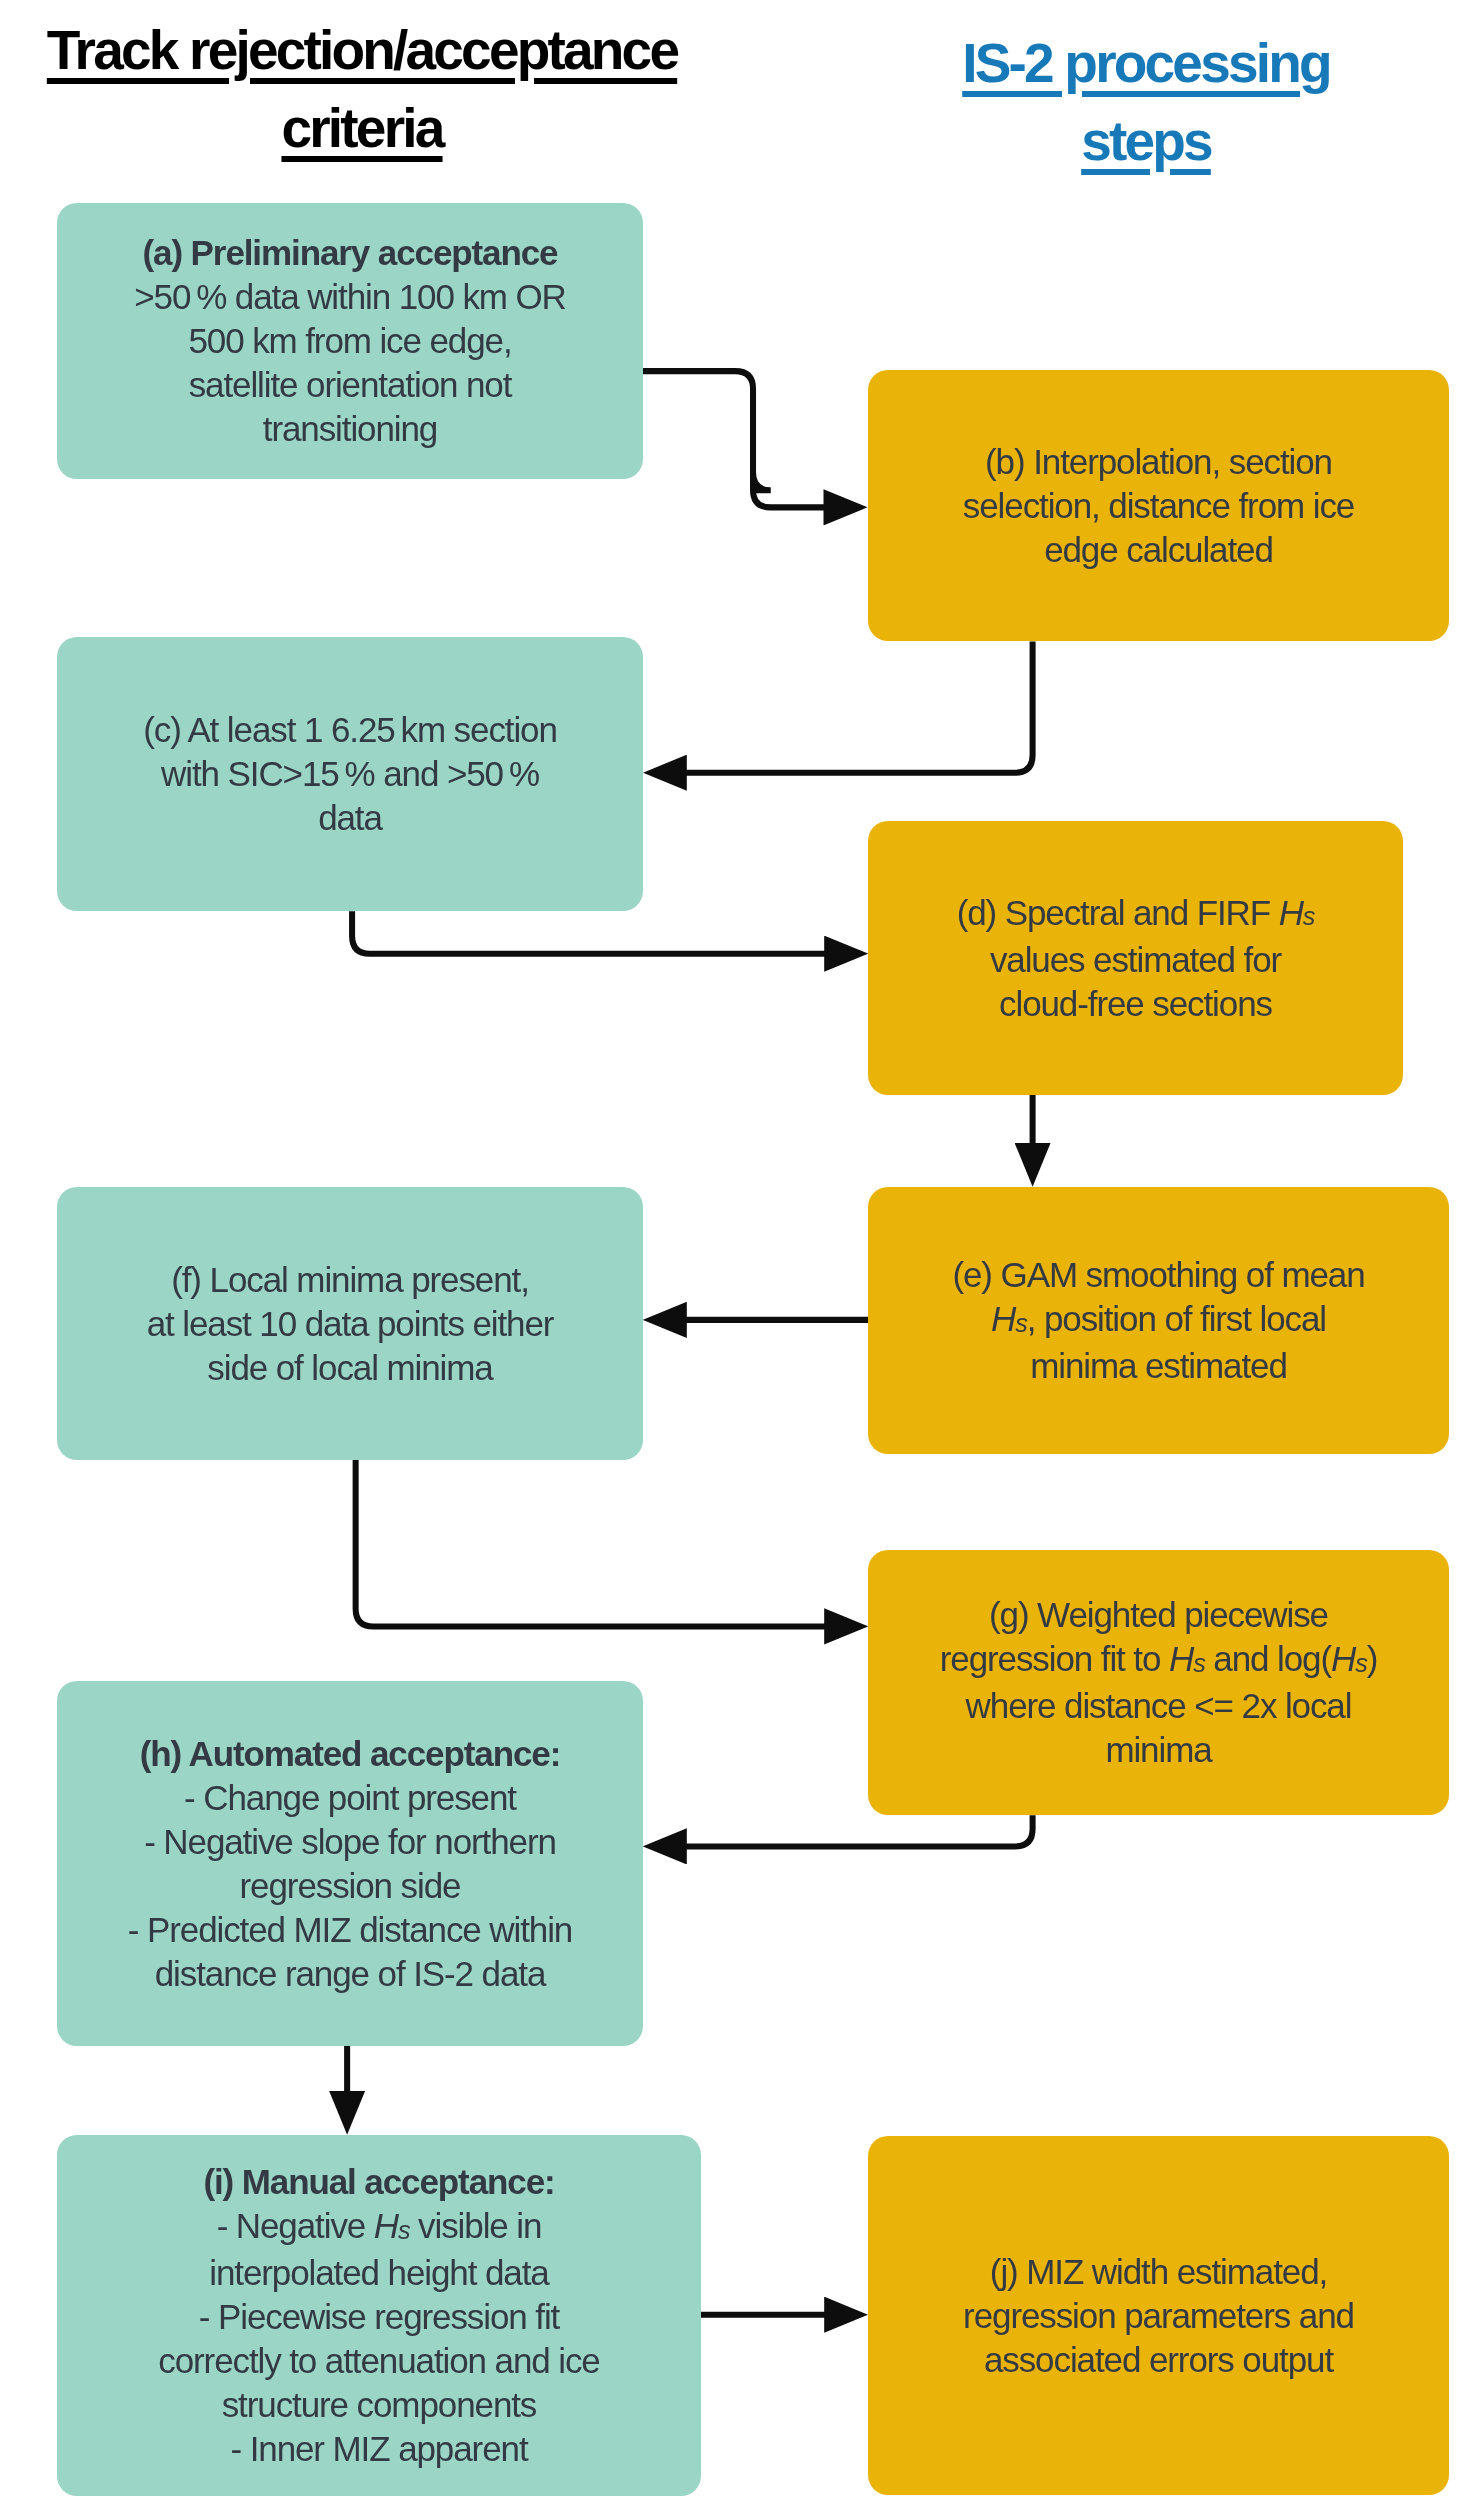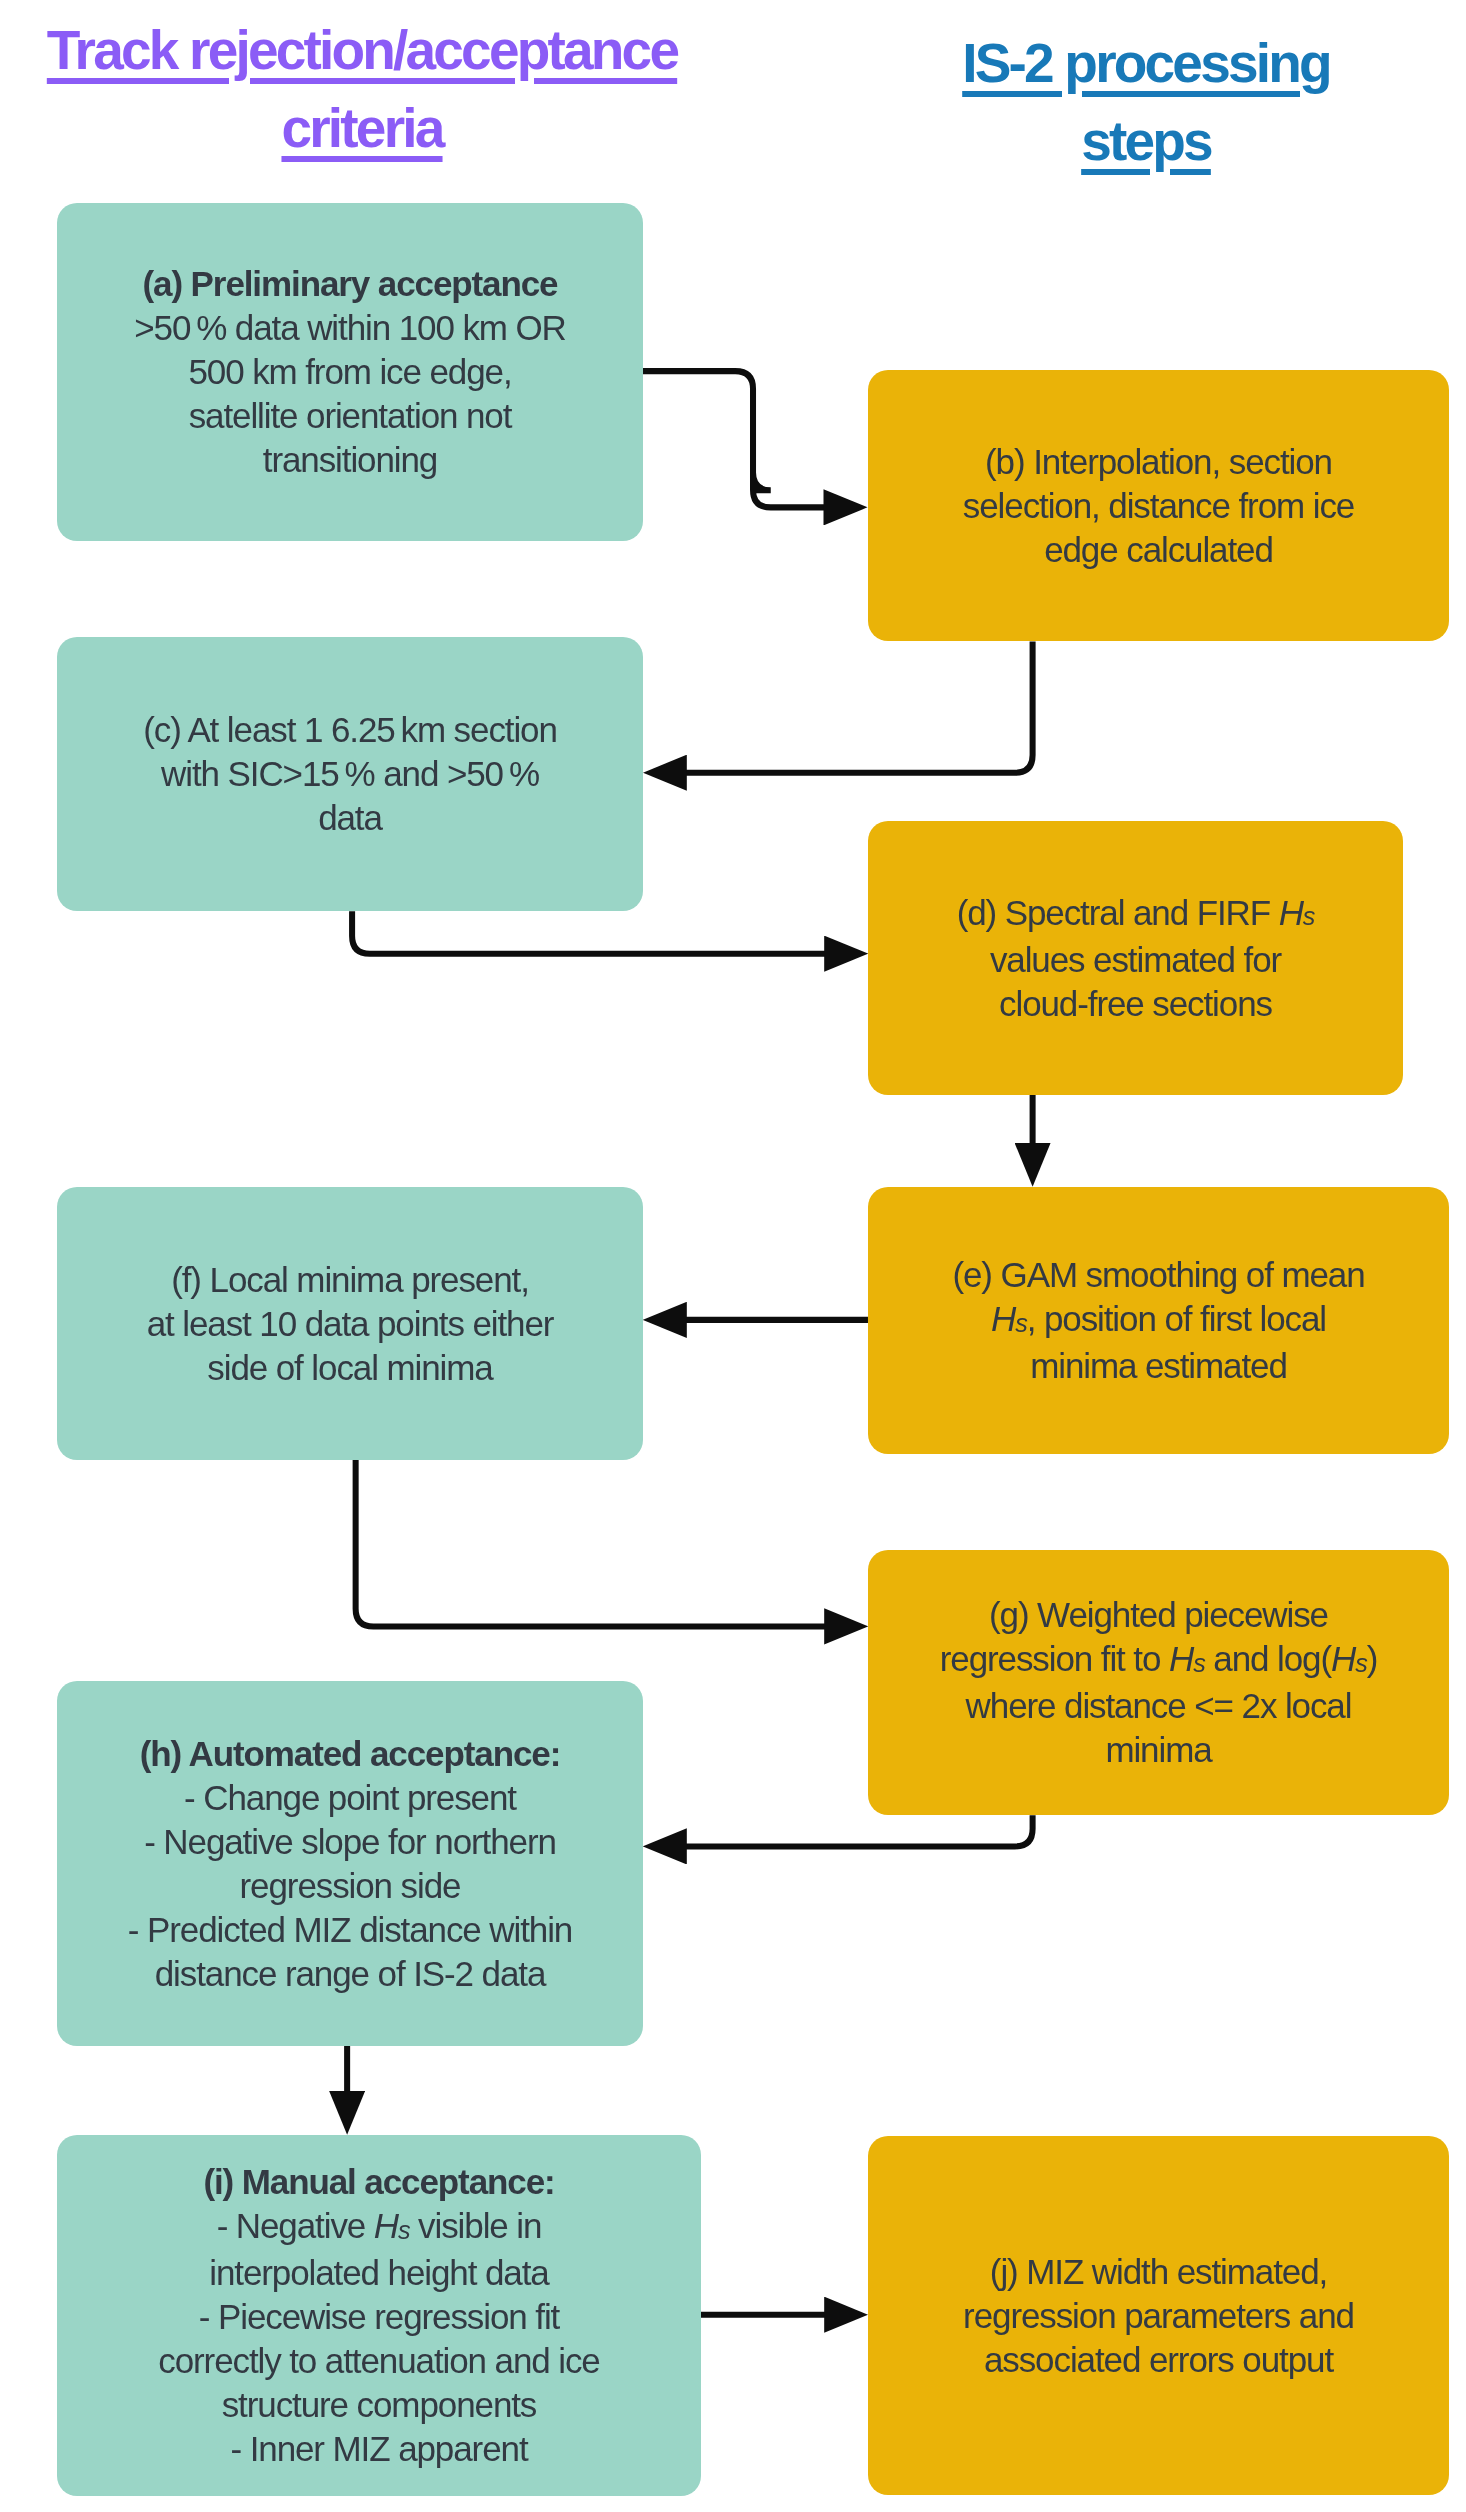--- a/index.html
+++ b/index.html
@@ -18,21 +18,21 @@
     position:absolute;
     text-align:center;
     font-weight:bold;
     font-size:55px;
     line-height:1.42;
     letter-spacing:-2.8px;
     text-decoration:underline;
     text-decoration-thickness:5.7px;
     text-underline-offset:9.2px;
   }
-  .header-left{ left:0; top:11.4px;  width:724px; color:#8b5cf6; }
+  .header-left{ left:0; top:11.4px;  width:724px; color:#000000; }
   .header-right{ left:823px; top:24px; width:646px; color:#1879b8; }
   .box{
     position:absolute;
     border-radius:20px;
     display:flex;
     flex-direction:column;
     justify-content:center;
     align-items:center;
     text-align:center;
     color:#333a43;
@@ -75,21 +75,21 @@
 
   <div class="header header-left">
       <div class="line"><span class="">Track rejection/acceptance</span></div>
       <div class="line"><span class="">criteria</span></div>
     </div>
   <div class="header header-right">
       <div class="line"><span class="">IS-2 processing</span></div>
       <div class="line"><span class="">steps</span></div>
     </div>
 
-  <div class="box teal" style="left:57px;top:203px;width:586px;height:338px">
+  <div class="box teal" style="left:57px;top:203px;width:586px;height:276px">
       <div class="line"><span class="b ">(a) Preliminary acceptance</span></div>
       <div class="line"><span class="">&gt;50 % data within 100 km OR</span></div>
       <div class="line"><span class="">500 km from ice edge,</span></div>
       <div class="line"><span class="">satellite orientation not</span></div>
       <div class="line"><span class="">transitioning</span></div>
     </div>
 
   <div class="box blue" style="left:868px;top:370px;width:581px;height:271px">
       <div class="line"><span class="">(b) Interpolation, section</span></div>
       <div class="line"><span class="">selection, distance from ice</span></div>

